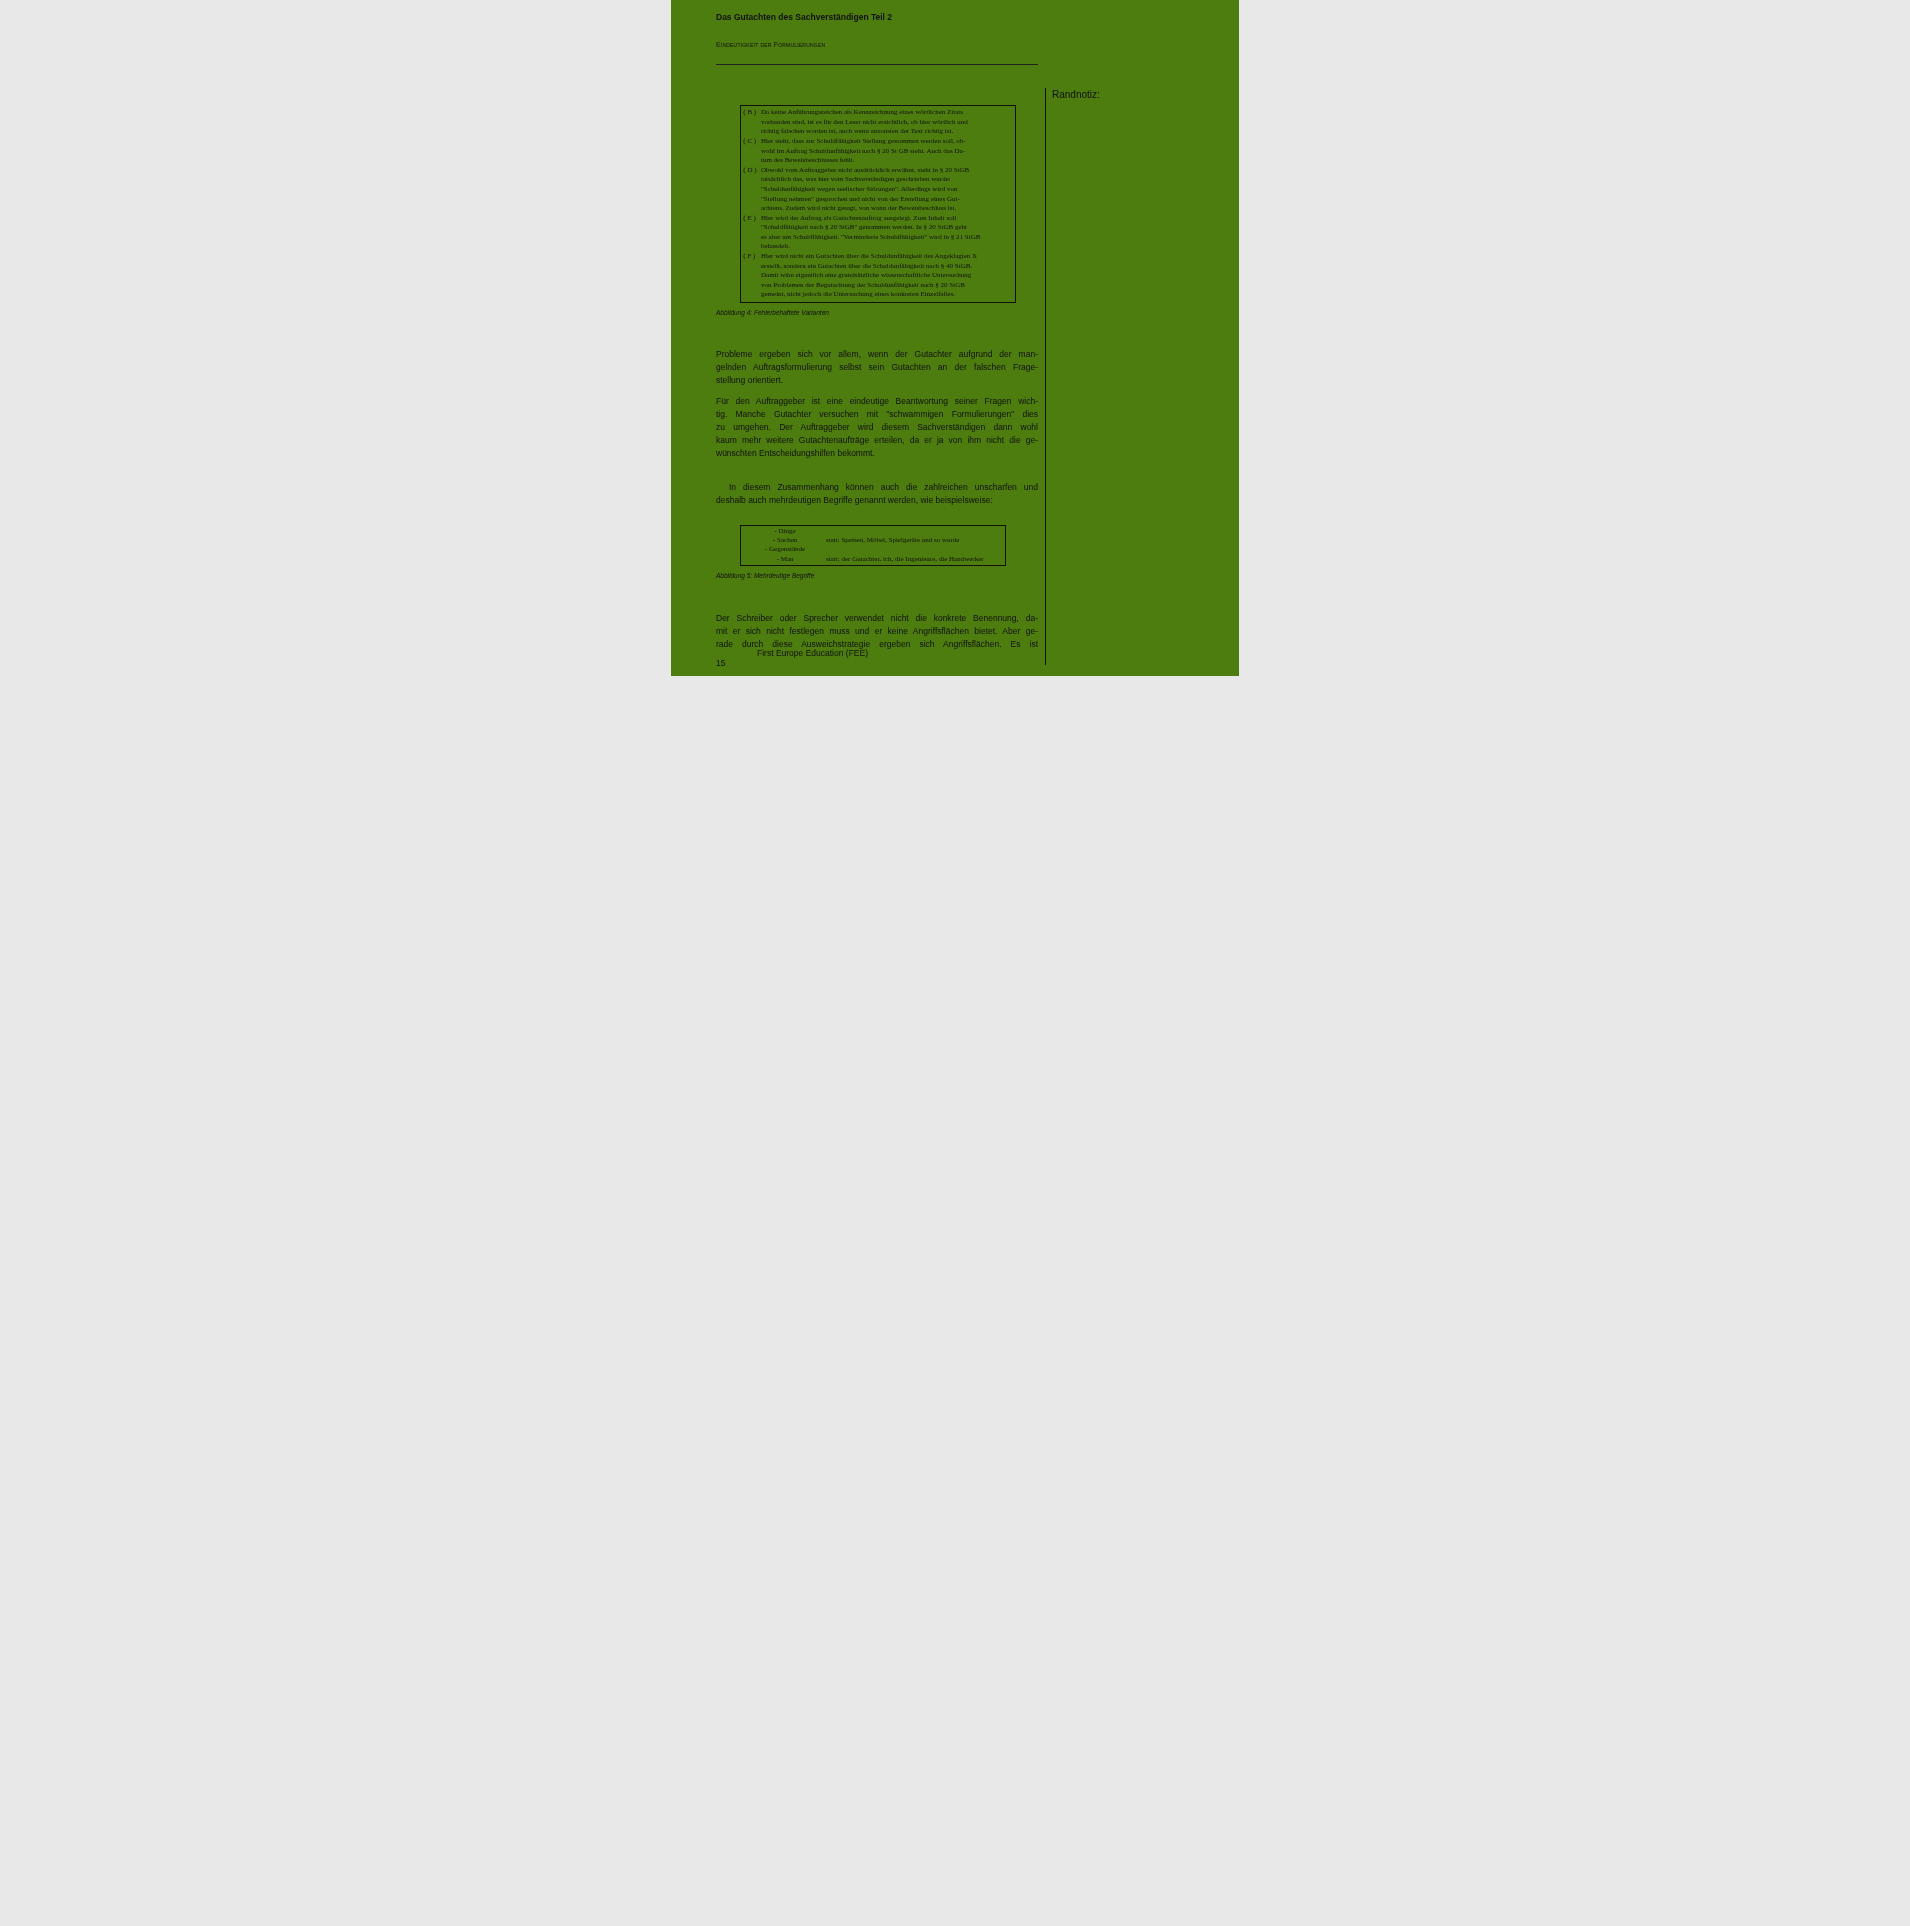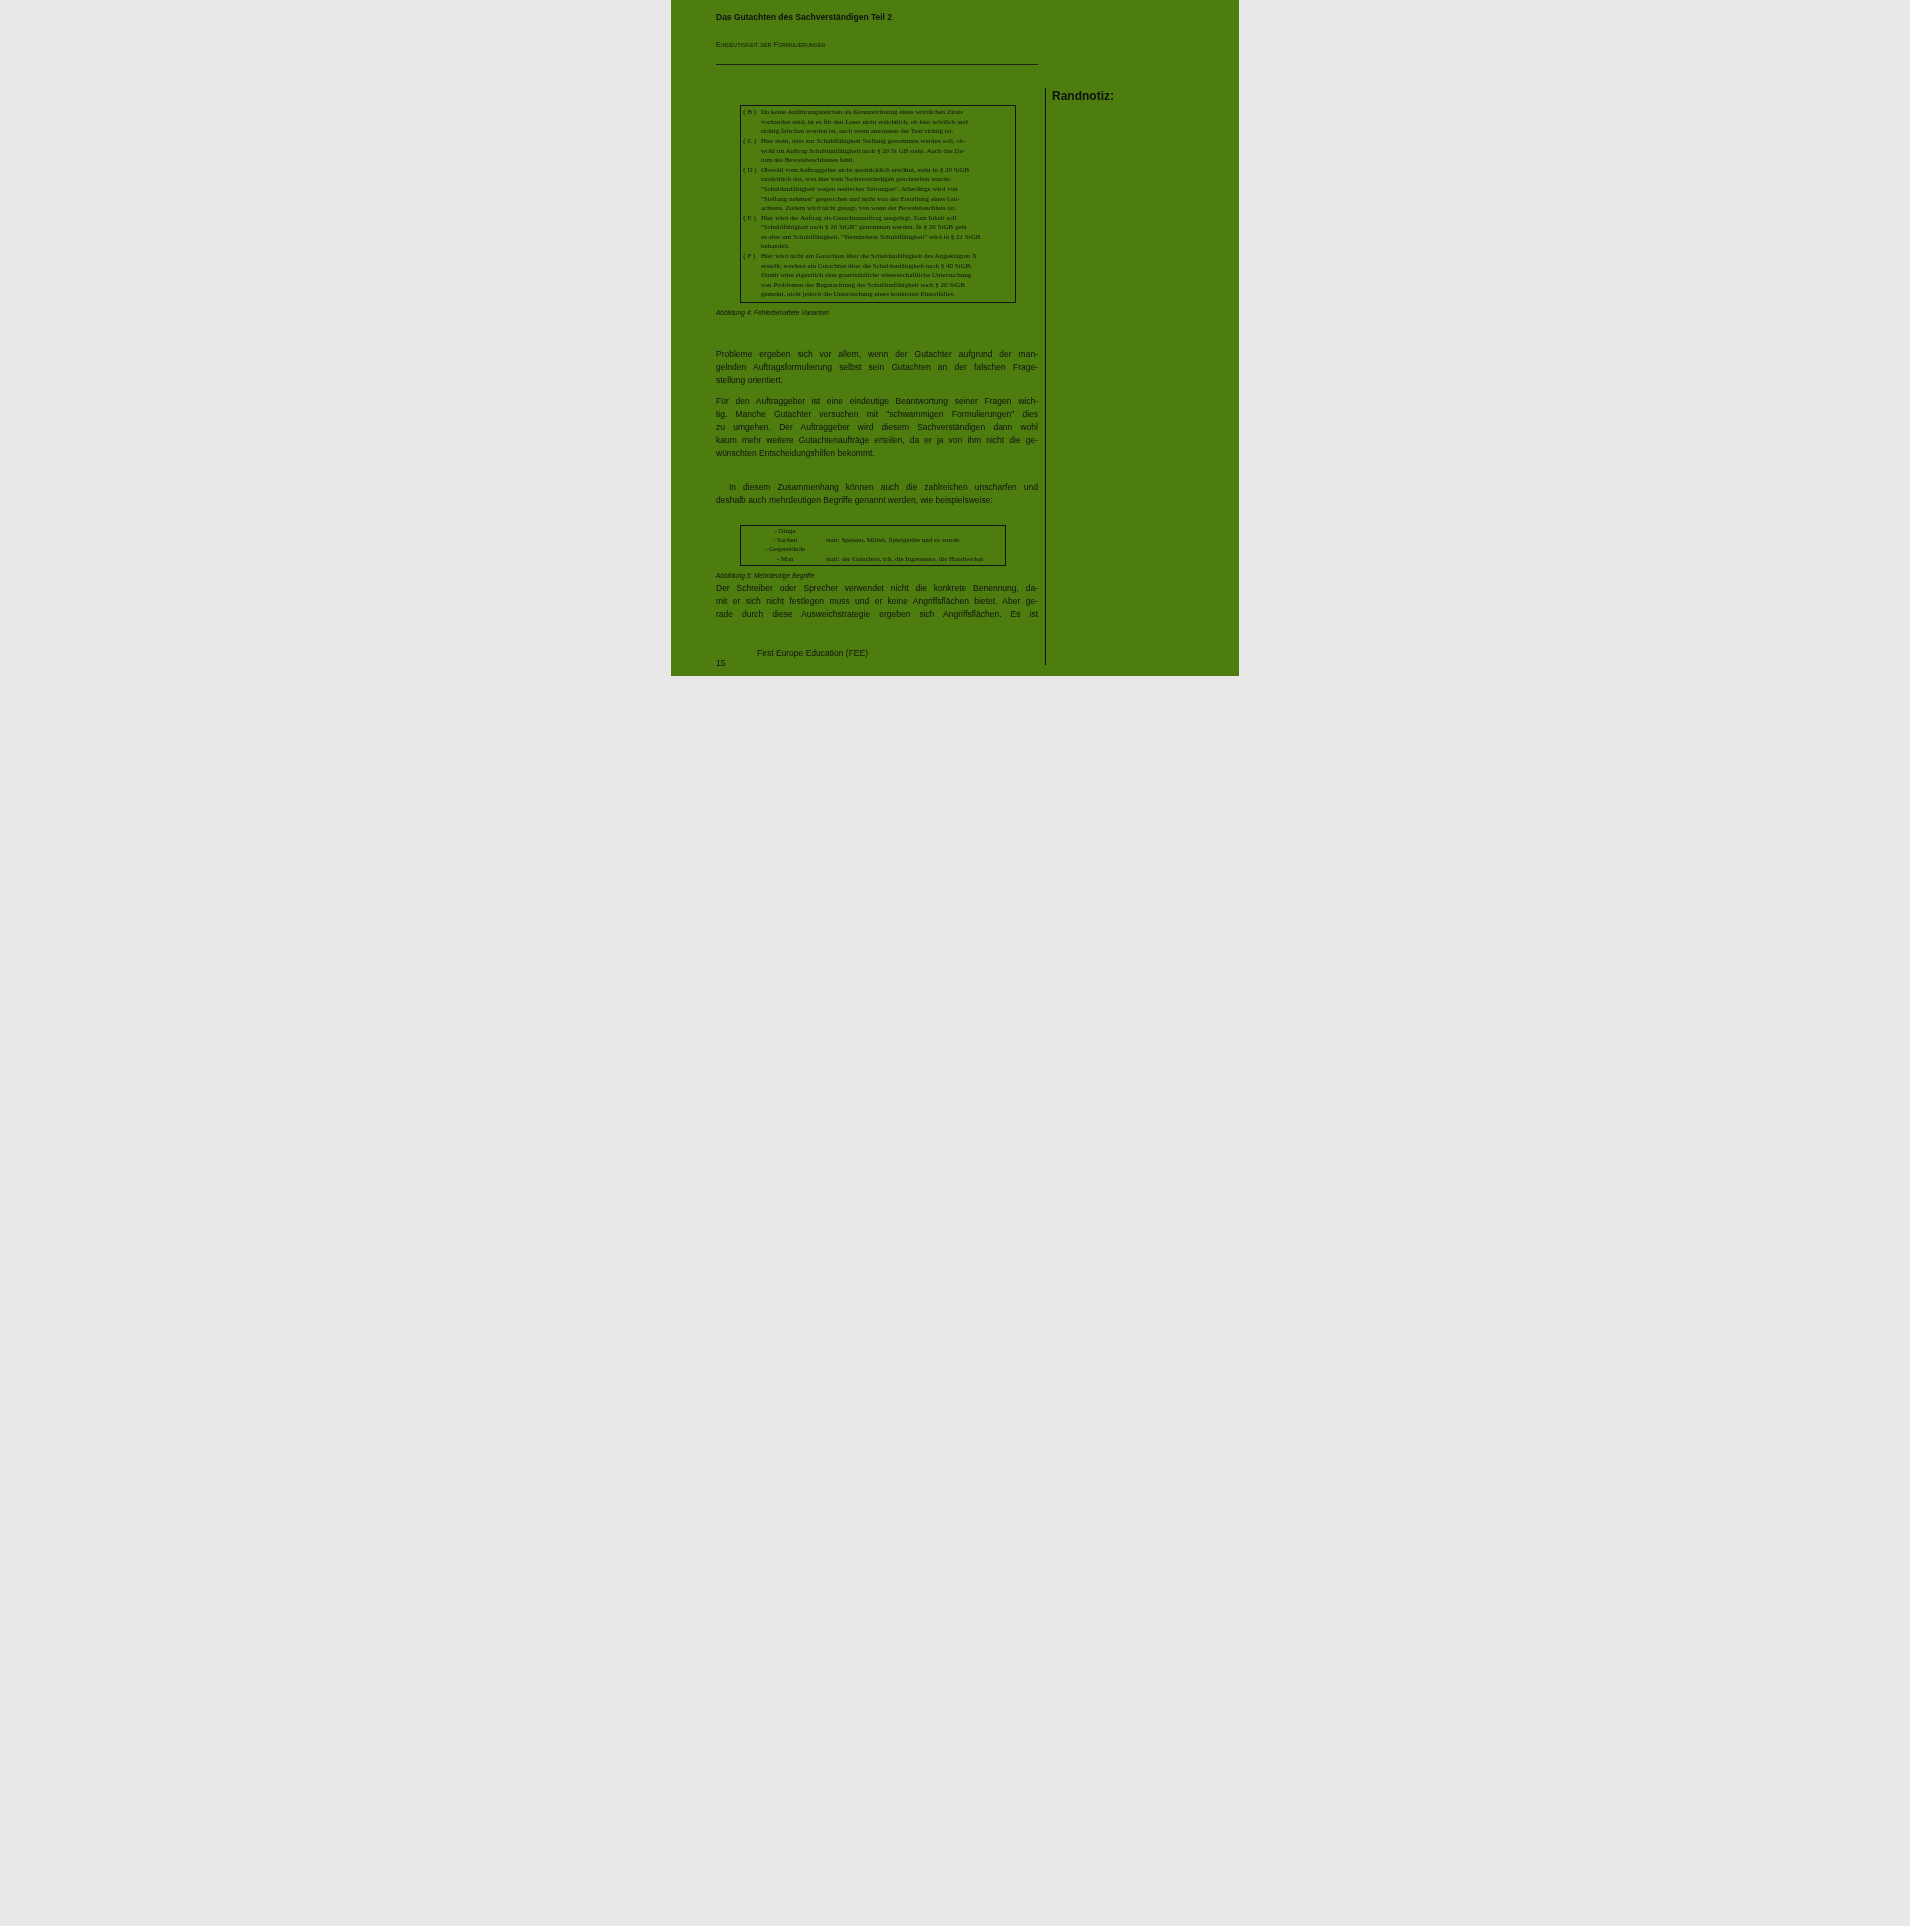--- a/index.html
+++ b/index.html
@@ -40,22 +40,21 @@
     left: 374px;
     top: 88px;
     width: 0.8px;
     height: 577px;
     background: #111;
   }
   .margin-note {
     position: absolute;
     left: 381px;
     top: 89px;
-    font-size: 12px;
-    font-weight: bold;
+    font-size: 10px;
   }
   
   .fig-box {
     margin: 40px 0 0 69px;
     width: 276px;
     border: 0.4px solid #111;
     border-top-width: 0.8px;
     border-bottom-width: 0.8px;
     padding: 1.9px 3.9px 2.3px 2.3px;
     font-family: "Liberation Serif", serif;
@@ -74,21 +73,21 @@
   
   .para {
     margin-left: 45px;
     width: 322px;
     font-size: 8.5px;
     line-height: 13px;
   }
   .p1 { margin-top: 31px; }
   .p2 { margin-top: 7.7px; }
   .p3 { margin-top: 21px; }
-  .p4 { margin-top: 2px; }
+  .p4 { margin-top: 32px; }
   .jl { text-align: justify; text-align-last: justify; }
   .p-indent > div:first-child { text-indent: 13px; }
   
   .fig-box2 {
     margin: 18px 0 0 69px;
     width: 266px;
     border: 0.4px solid #111;
     border-top-width: 1.2px;
     border-bottom-width: 0.8px;
     padding: 1.5px 3.1px 1.5px 3.1px;

